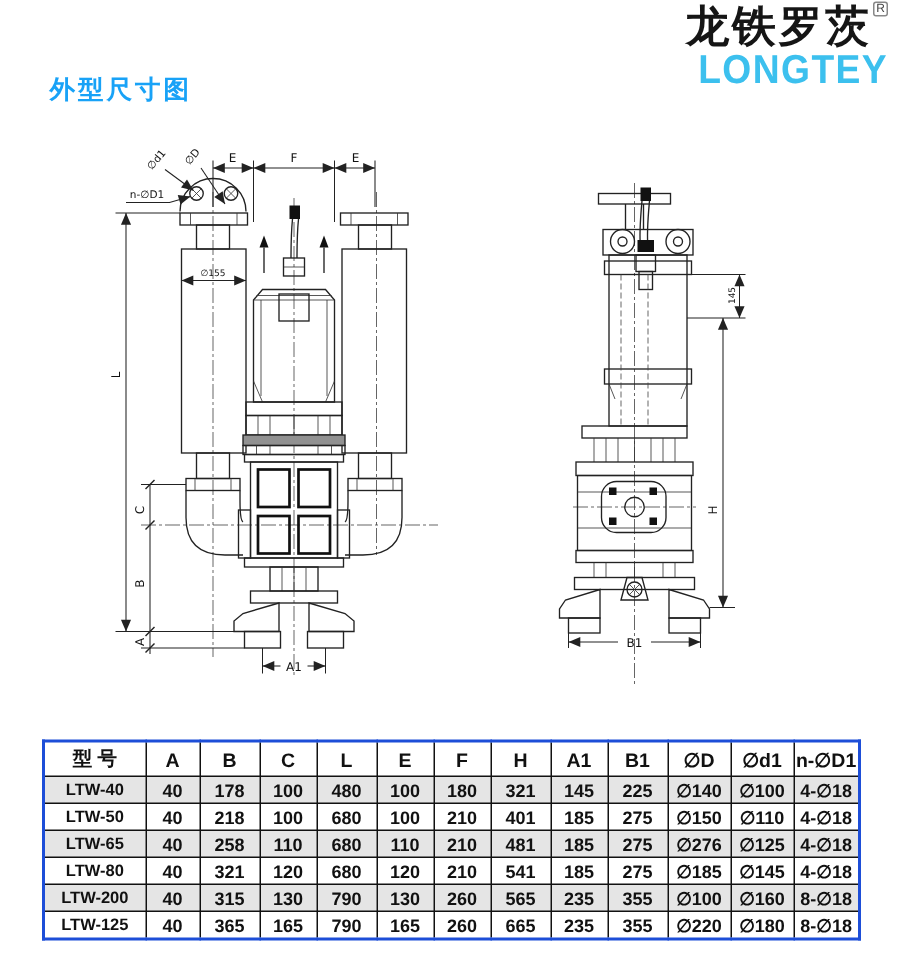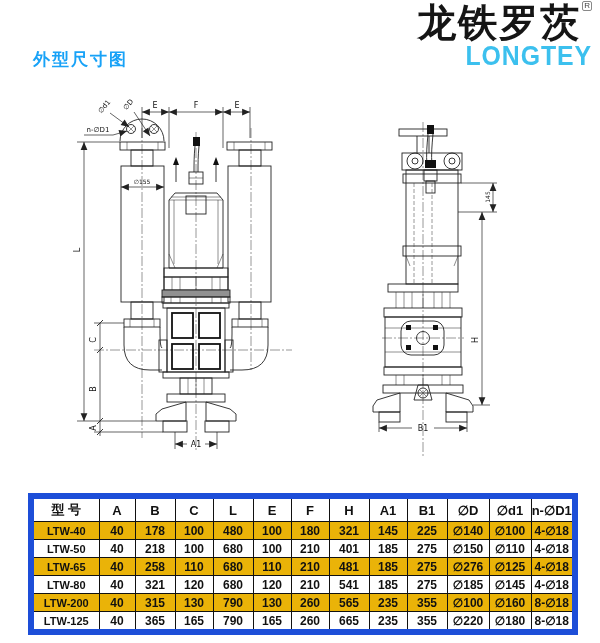--- a/index.html
+++ b/index.html
@@ -6,21 +6,21 @@
   body{
     width:600px;height:643px;background:#ffffff;position:relative;
     font-family:"Liberation Sans",sans-serif;overflow:hidden;
   }
   .page-title{
     position:absolute;left:33px;top:36px;
     font-size:17px;font-weight:bold;letter-spacing:2px;color:#18a2f7;margin-top:12px;
   }
   .logo{position:absolute;top:3px;right:8px;width:220px;text-align:right;line-height:1;}
   .logo-cn{
-    font-family:"DejaVu Serif",serif;font-weight:bold;font-size:39px;color:#151515;
+    font-family:"DejaVu Serif",serif;font-weight:bold;font-size:29px;color:#151515;
     letter-spacing:2px;display:inline-block;
   }
   .logo-reg{
     display:inline-block;font-size:8px;color:#444;border:1px solid #888;border-radius:2px;
     padding:0 1px;vertical-align:top;position:relative;top:-2px;margin-left:1px;font-weight:normal;
   }
   .logo-en{
     font-weight:bold;font-size:27px;color:#3cc0ee;letter-spacing:1px;margin-top:1px;
     transform:scaleX(.92);transform-origin:right;
   }
@@ -31,30 +31,30 @@
   .cl{stroke:#444;stroke-width:0.55;fill:none;stroke-dasharray:10 2 2 2;}
   .dash{stroke:#444;stroke-width:0.55;fill:none;stroke-dasharray:4 2;}
   .dim{stroke:#222;stroke-width:0.7;fill:none;}
   .txt{font-family:"DejaVu Sans",sans-serif;font-size:8px;fill:#111;}
   .tx7{font-family:"DejaVu Sans",sans-serif;font-size:7px;fill:#111;}
   .txs{font-family:"DejaVu Sans",sans-serif;font-size:6px;fill:#111;}
   .fillDark{fill:#111;stroke:none;}
 
   .dim-table{
     position:absolute;left:28px;top:493px;border-collapse:collapse;table-layout:fixed;
-    border:6px solid #1d4ed8;background:#fff;
+    border:2px solid #1d4ed8;background:#fff;
   }
   .dim-table th,.dim-table td{
     border:1px solid #111;text-align:center;vertical-align:middle;
     padding:0;color:#111;white-space:nowrap;overflow:hidden;
   }
   .dim-table th{height:22px;font-size:13px;font-weight:bold;}
   .dim-table td{height:17px;font-size:12px;font-weight:bold;}
   .dim-table td:first-child{font-size:11px;}
-  tr.hl td{background:#eab308;}
+  tr.hl td{background:#e5e5e5;}
 </style>
 </head>
 <body>
 
 <div class="page-title">外型尺寸图</div>
 
 <div class="logo">
   <div>
     <span class="logo-cn">龙铁罗茨</span><span class="logo-reg">R</span>
   </div>

